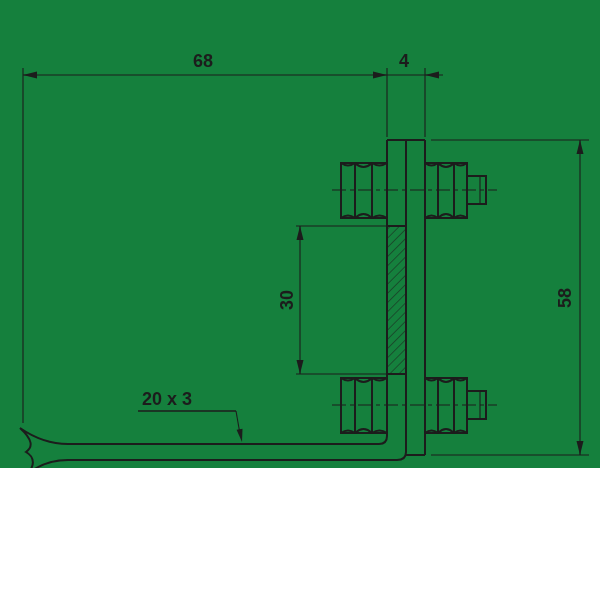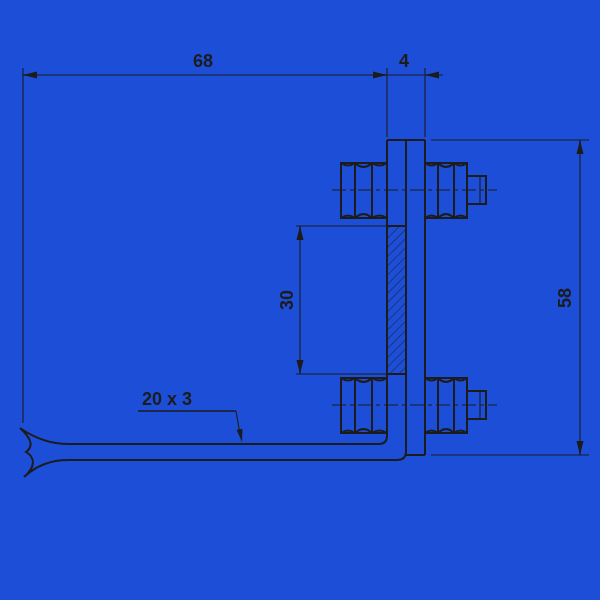--- a/index.html
+++ b/index.html
@@ -1,16 +1,16 @@
 <!DOCTYPE html>
 <html><head>
 <meta charset="utf-8">
 <style>
   html, body { margin: 0; padding: 0; background: #ffffff; }
-  .stage { width: 600px; height: 600px; position: relative; background: #1d4ed8; overflow: hidden; }
+  .stage { width: 600px; height: 468px; position: relative; background: #15803d; overflow: hidden; }
   svg { display: block; }
   .part   { stroke: #1c1c1c; stroke-width: 2;   fill: none; }
   .thin   { stroke: #1c1c1c; stroke-width: 1.1; fill: none; }
   .cl     { stroke: #1c1c1c; stroke-width: 1;   fill: none; stroke-dasharray: 14 4 4 4; }
   .arrow  { fill: #1c1c1c; stroke: none; }
   .hatchline { stroke: #1c1c1c; stroke-width: 1; }
   text.dim {
     font-family: "Liberation Sans", sans-serif;
     font-weight: bold;
     font-size: 18px;

